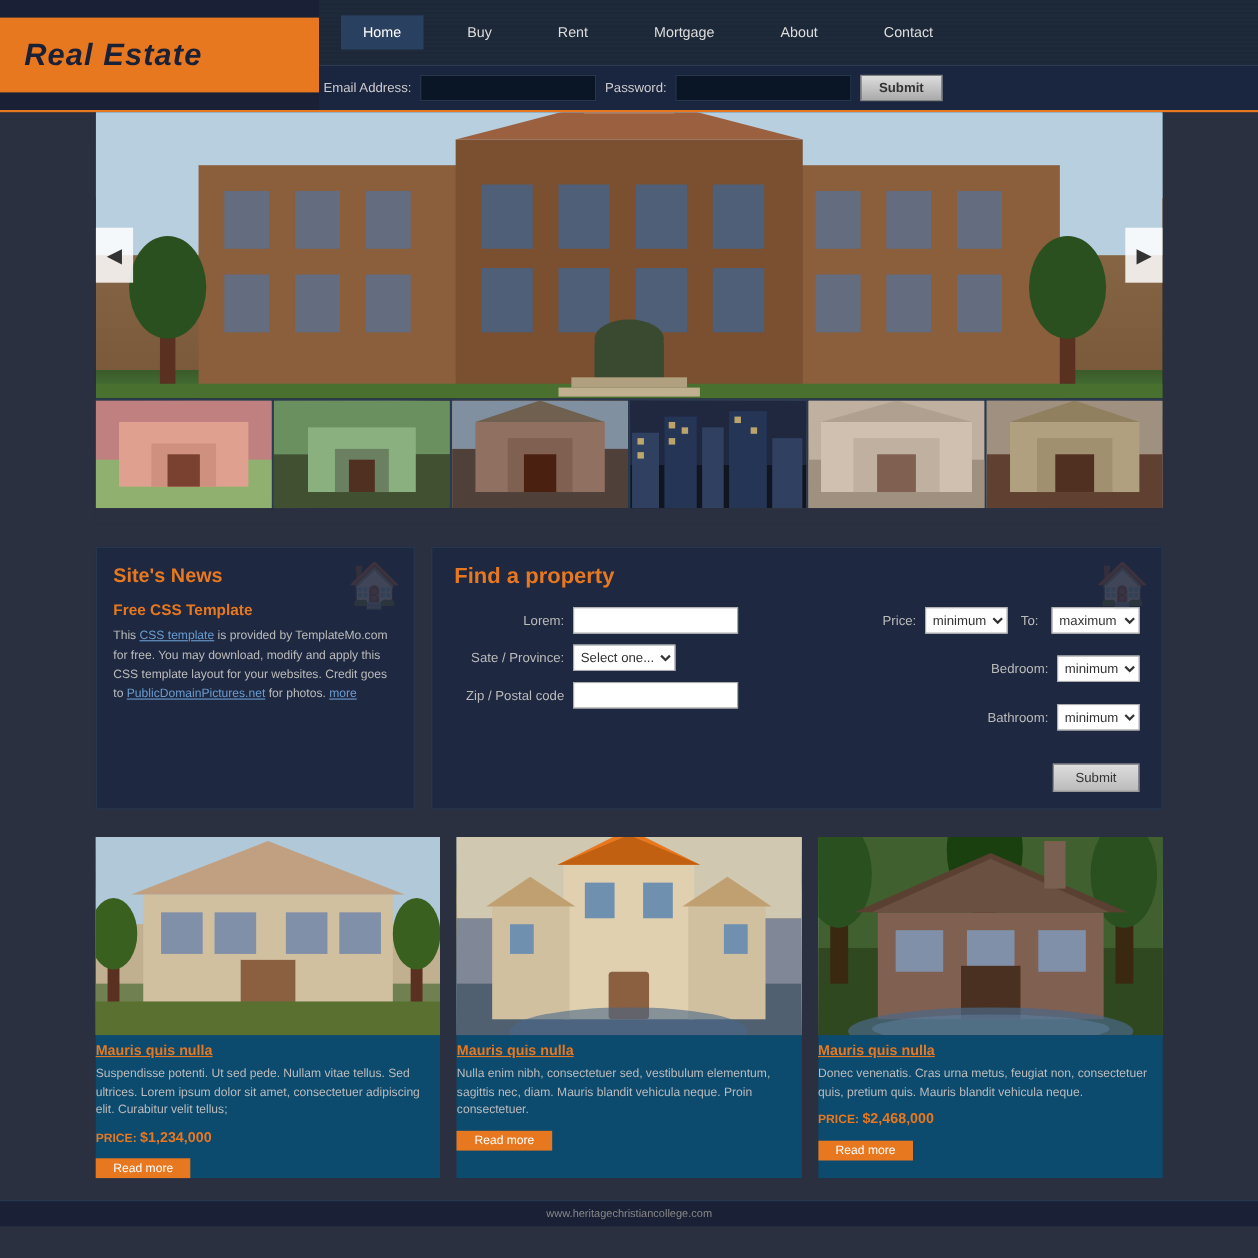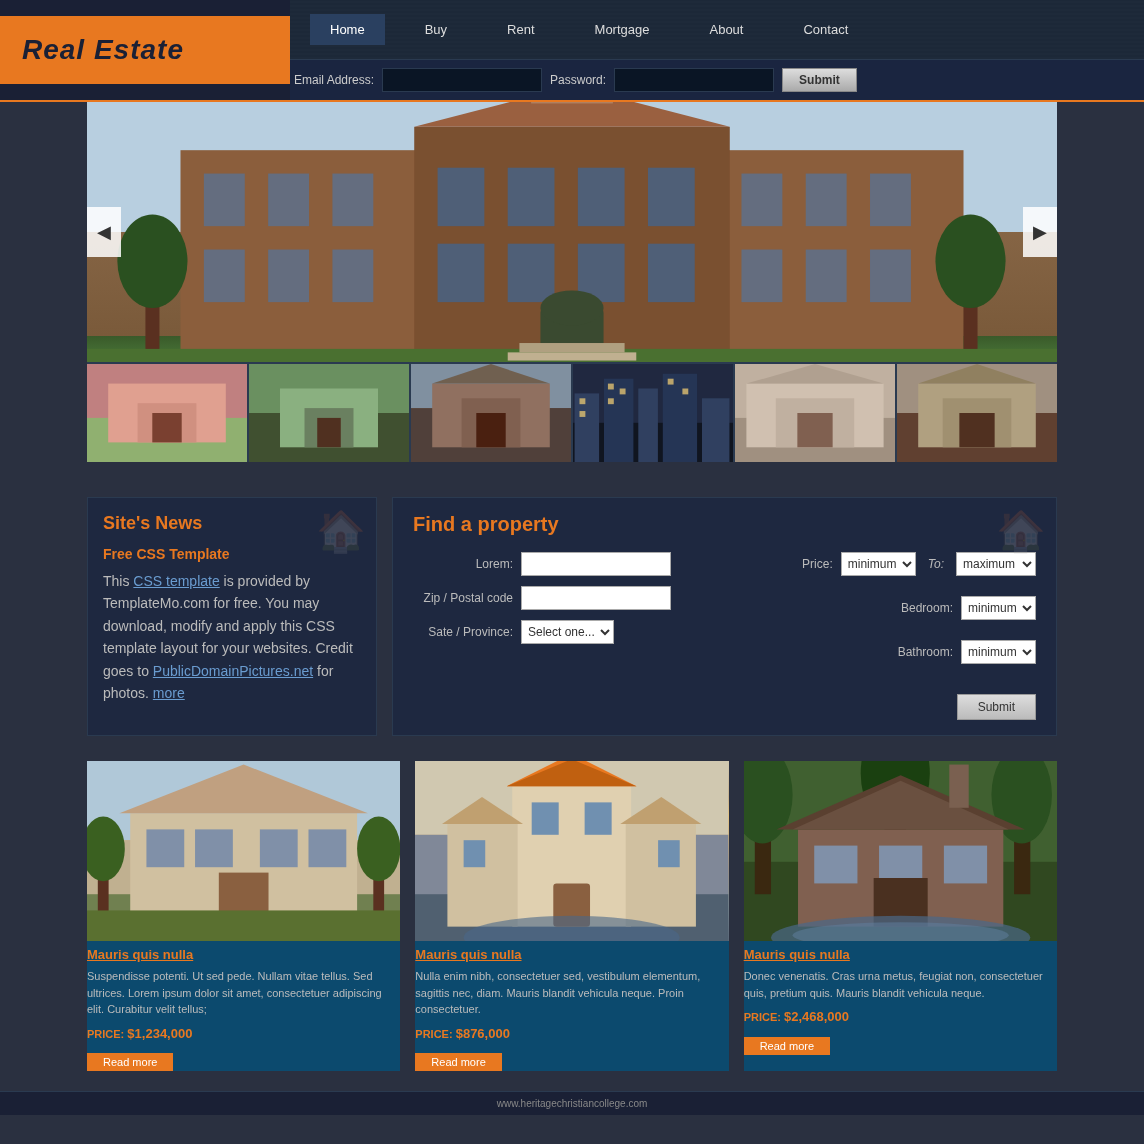--- a/index.html
+++ b/index.html
@@ -178,21 +178,21 @@
       font-weight: bold;
     }
     #sidebar-news h3 {
       color: #e87820;
       font-size: 14px;
       margin-bottom: 8px;
       font-weight: bold;
     }
     #sidebar-news p {
       color: #bbb;
-      font-size: 14px;
+      font-size: 11px;
       line-height: 1.6;
     }
     #sidebar-news a {
       color: #6a9cd0;
       text-decoration: underline;
     }
 
     
     #find-property {
       flex: 1;
@@ -508,46 +508,46 @@
   <div id="find-property">
     <div class="section-icon">🏠</div>
     <h2>Find a property</h2>
     <div class="two-col-form">
       <div class="col-left">
         <div class="fp-row">
           <label class="fp-label">Lorem:</label>
           <input type="text" class="fp-input" style="">
         </div>
         <div class="fp-row">
-          <label class="fp-label">Zip / Postal code</label>
-          <input type="text" class="fp-input" style="">
-        </div>
-        <div class="fp-row">
           <label class="fp-label">Sate / Province:</label>
           <select class="fp-select">
             <option>Select one...</option>
             <option>Alabama</option>
             <option>Alaska</option>
             <option>California</option>
             <option>Florida</option>
             <option>New York</option>
             <option>Texas</option>
           </select>
         </div>
+        <div class="fp-row">
+          <label class="fp-label">Zip / Postal code</label>
+          <input type="text" class="fp-input" style="">
+        </div>
       </div>
       <div class="col-right">
         <div class="fp-row">
           <label class="fp-right-label">Price:</label>
           <select class="fp-select">
             <option>minimum</option>
             <option>100,000</option>
             <option>200,000</option>
             <option>500,000</option>
           </select>
-          <label class="fp-label" style="min-width:auto; margin: 0 4px; font-style: italic;">To:</label>
+          <label class="fp-label" style="min-width:auto; margin: 0 4px;">To:</label>
           <select class="fp-select">
             <option>maximum</option>
             <option>500,000</option>
             <option>1,000,000</option>
             <option>2,000,000</option>
           </select>
         </div>
         <div class="fp-row">
           <label class="fp-right-label">Bedroom:</label>
           <select class="fp-select">
@@ -636,24 +636,20 @@
         <rect x="45" y="80" width="20" height="25" fill="#7090b0"></rect>
         <rect x="225" y="80" width="20" height="25" fill="#7090b0"></rect>
 
         <rect x="128" y="120" width="34" height="40" fill="#8a6040" rx="3"></rect>
 
         <ellipse cx="145" cy="170" rx="100" ry="20" fill="#4a6888" opacity="0.6"></ellipse>
       </svg>
     </div>
     <h4 style="margin-top:6px;"><a>Mauris quis nulla</a></h4>
     <p>Nulla enim nibh, consectetuer sed, vestibulum elementum, sagittis nec, diam. Mauris blandit vehicula neque. Proin consectetuer.</p>
-    <p class="price-line">
-      <span>PRICE:</span>
-      <span style="color:#e87820;font-weight:bold;font-size:13px;">$876,000</span>
-    </p>
     <button class="read-more">Read more</button>
   </div>
 
   <div class="listing-card">
     <div class="listing-img listing-img-3">
       <svg width="100%" height="180" viewBox="0 0 290 180" preserveAspectRatio="xMidYMid slice">
 
         <rect width="290" height="180" fill="#406030"></rect>
         <rect x="0" y="100" width="290" height="80" fill="#304820"></rect>
 

